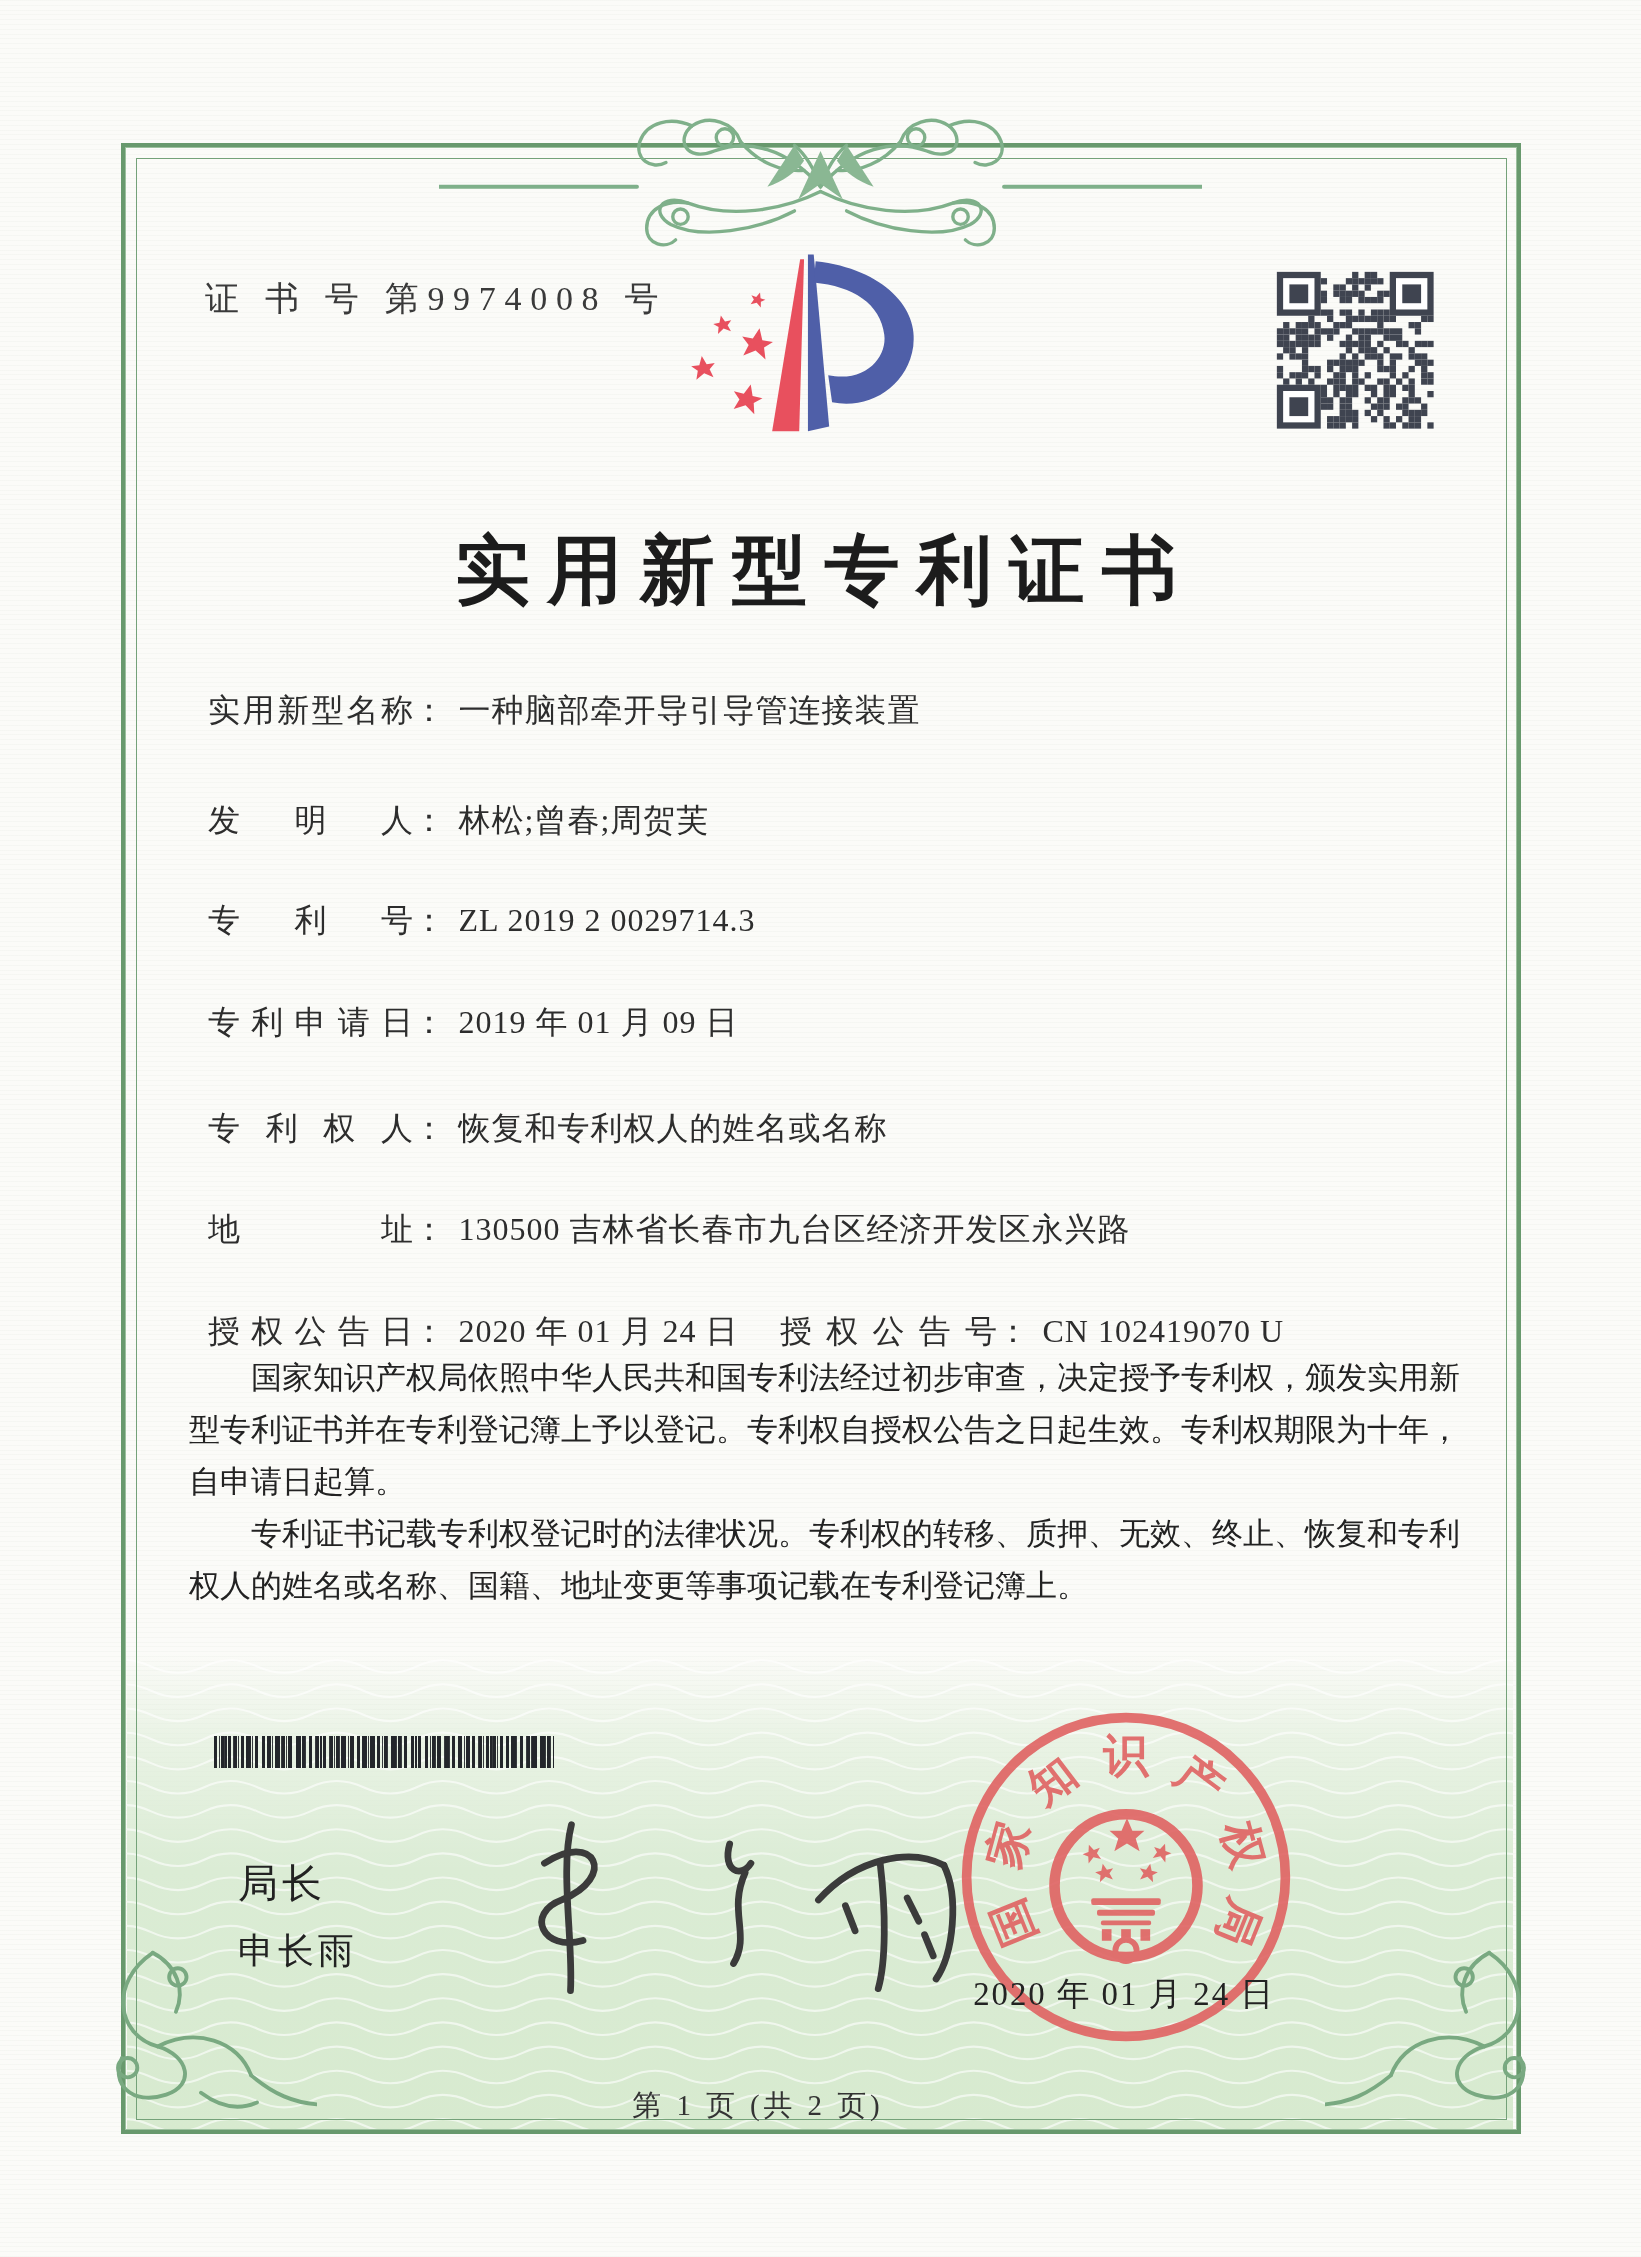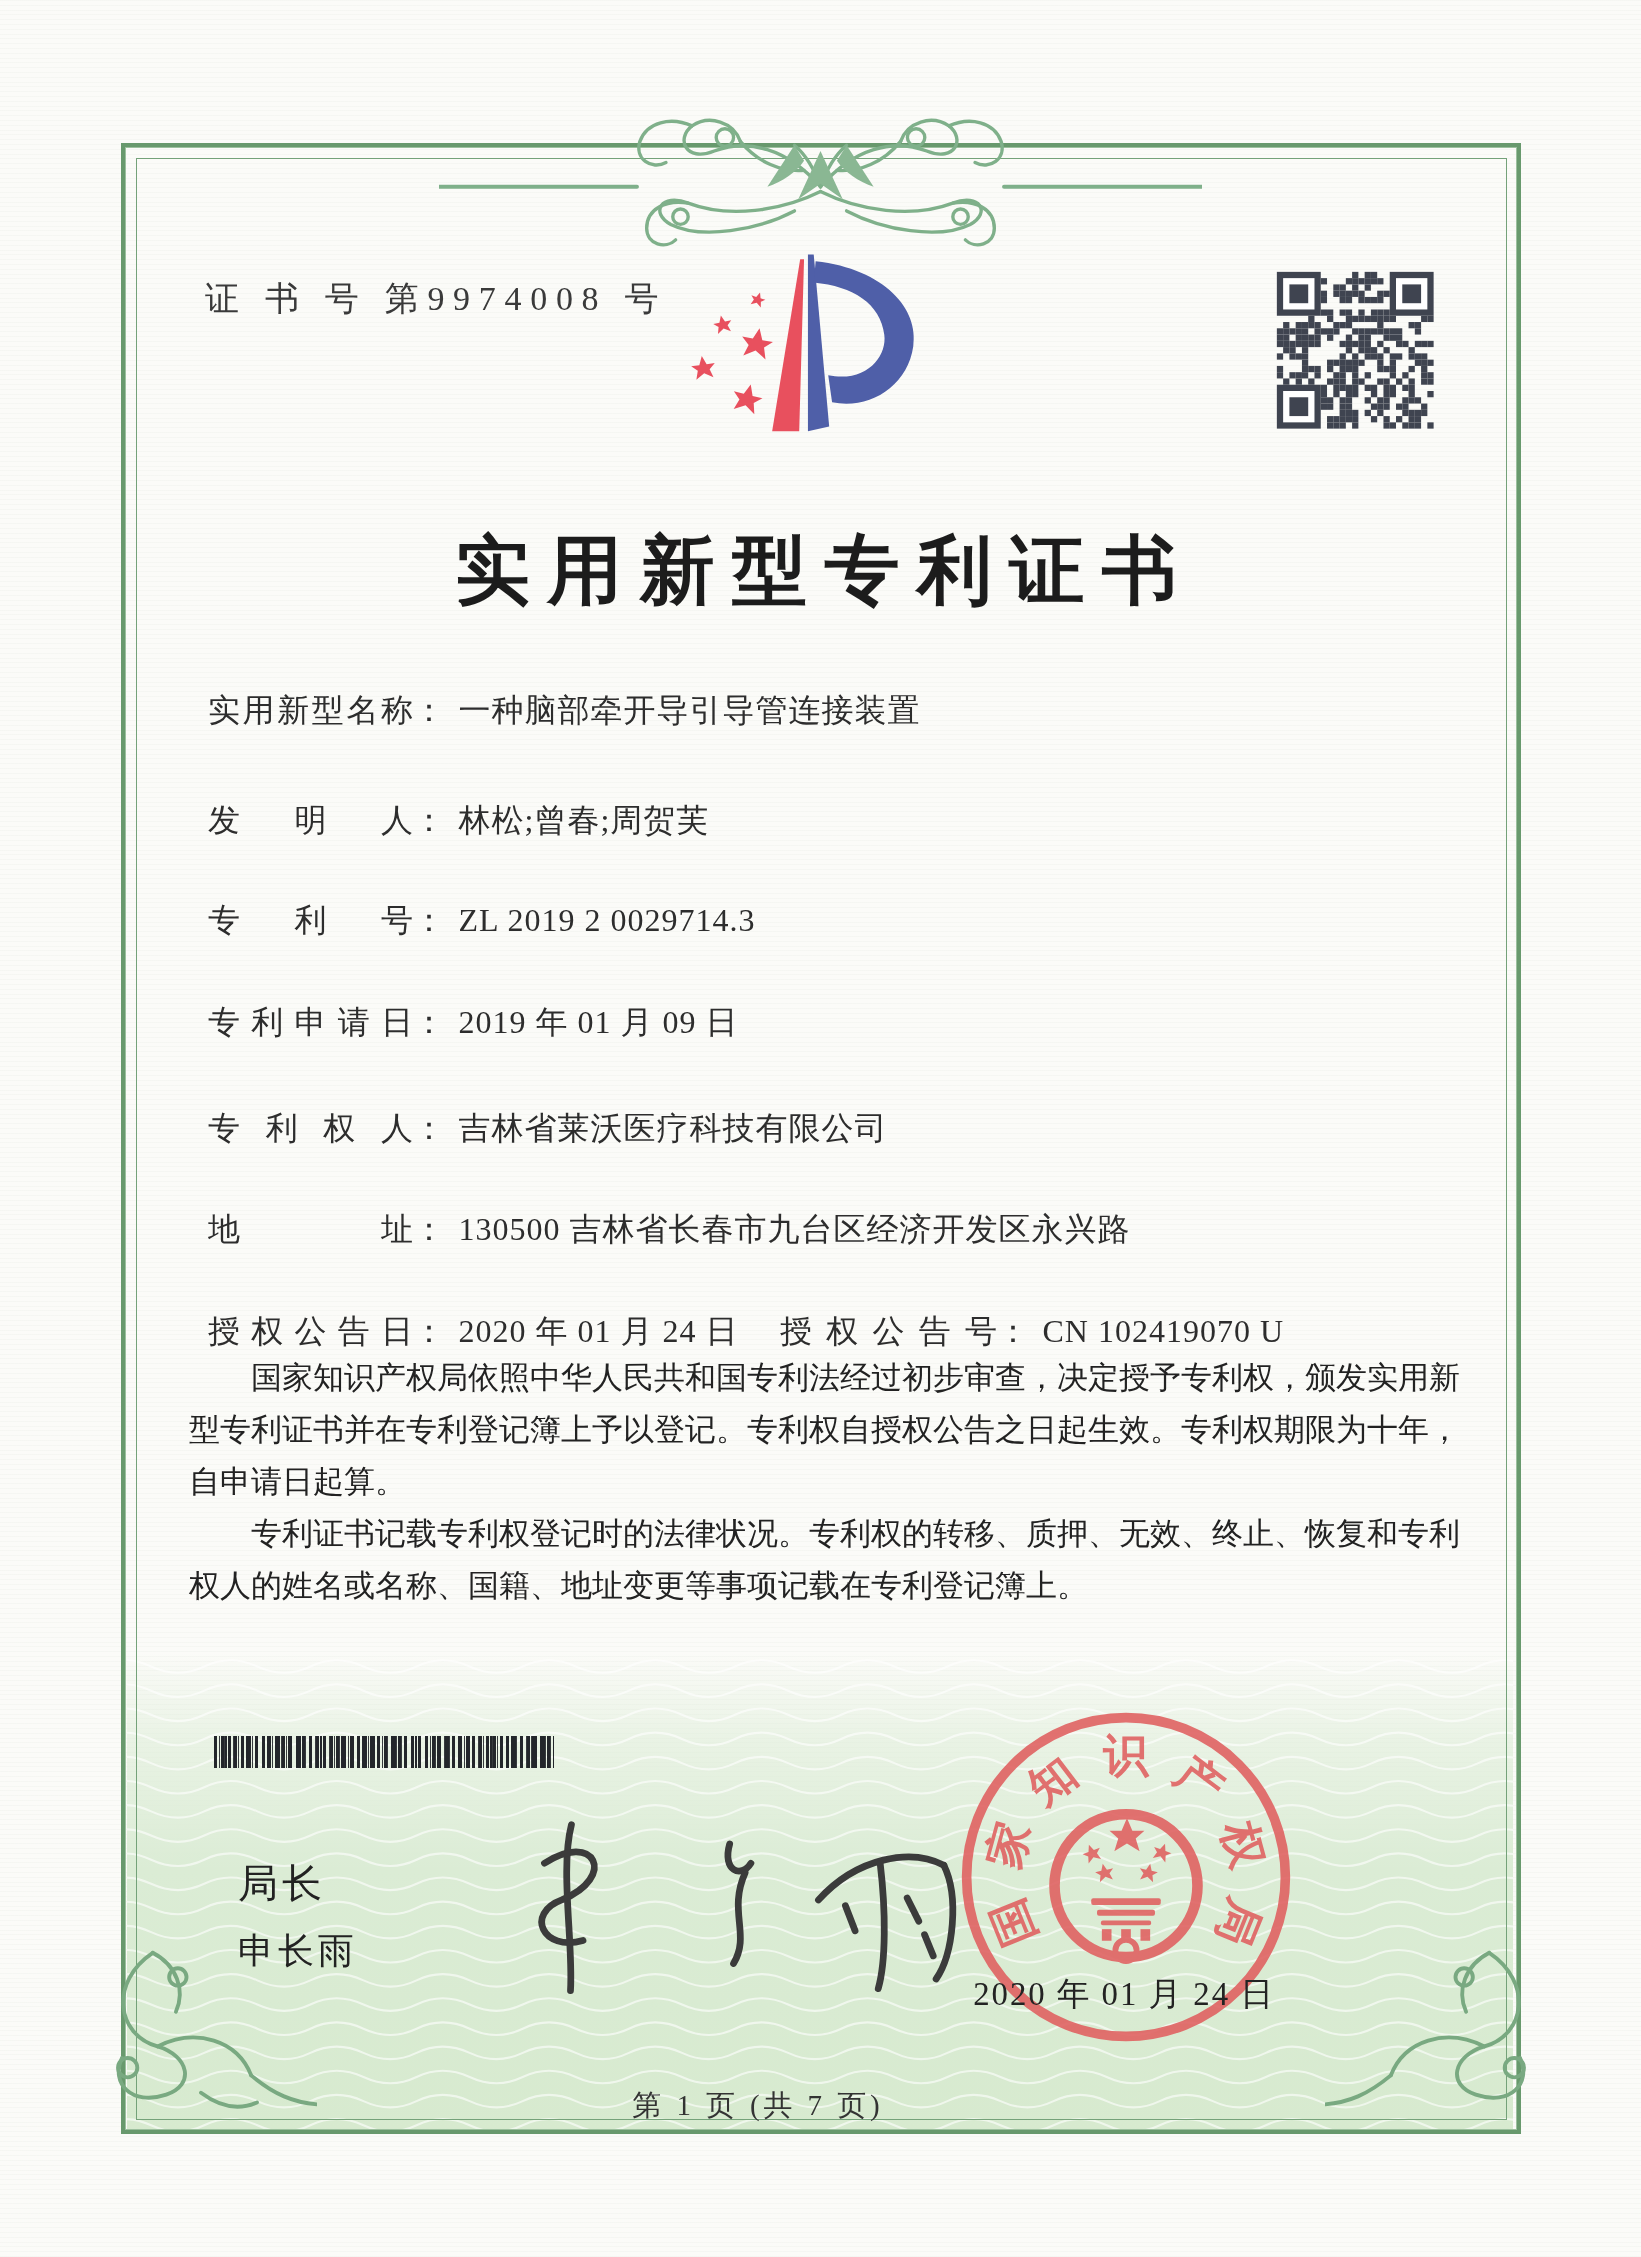--- a/index.html
+++ b/index.html
@@ -399,21 +399,21 @@
   <div class="abs row" style="top:798px;">
     <span class="lbl">发明人</span><span class="colon">：</span><span class="val">林松;曾春;周贺芙</span>
   </div>
   <div class="abs row" style="top:898px;">
     <span class="lbl">专利号</span><span class="colon">：</span><span class="val">ZL 2019 2 0029714.3</span>
   </div>
   <div class="abs row" style="top:1000px;">
     <span class="lbl">专利申请日</span><span class="colon">：</span><span class="val">2019 年 01 月 09 日</span>
   </div>
   <div class="abs row" style="top:1106px;">
-    <span class="lbl">专利权人</span><span class="colon">：</span><span class="val">吉林省莱沃医疗科技有限公司</span>
+    <span class="lbl">专利权人</span><span class="colon">：</span><span class="val">恢复和专利权人的姓名或名称</span>
   </div>
   <div class="abs row" style="top:1207px;">
     <span class="lbl">地址</span><span class="colon">：</span><span class="val">130500 吉林省长春市九台区经济开发区永兴路</span>
   </div>
   <div class="abs row" style="top:1309px;width:1255px;">
     <span class="lbl">授权公告日</span><span class="colon">：</span><span class="val">2020 年 01 月 24 日</span>
     <span class="pair2">
       <span class="lbl2">授权公告号</span><span class="colon">：</span><span class="val">CN 102419070 U</span>
     </span>
   </div>
@@ -469,17 +469,17 @@
           <rect x="151" y="230" width="10" height="12"></rect>
           <rect x="171" y="230" width="10" height="12"></rect>
           <rect x="191" y="230" width="10" height="12"></rect>
         </g>
         <circle cx="176" cy="252" r="11" fill="none" stroke="#e05f5f" stroke-width="6"></circle>
       </g>
     </g>
     <text x="174" y="308" font-size="34" letter-spacing="2" fill="#232323" text-anchor="middle">2020 年 01 月 24 日</text>
   </svg>
 
-  <div class="abs pagenum">第 1 页 (共 7 页)</div>
+  <div class="abs pagenum">第 1 页 (共 2 页)</div>
 
 
 </div>
 
 
 </body></html>

